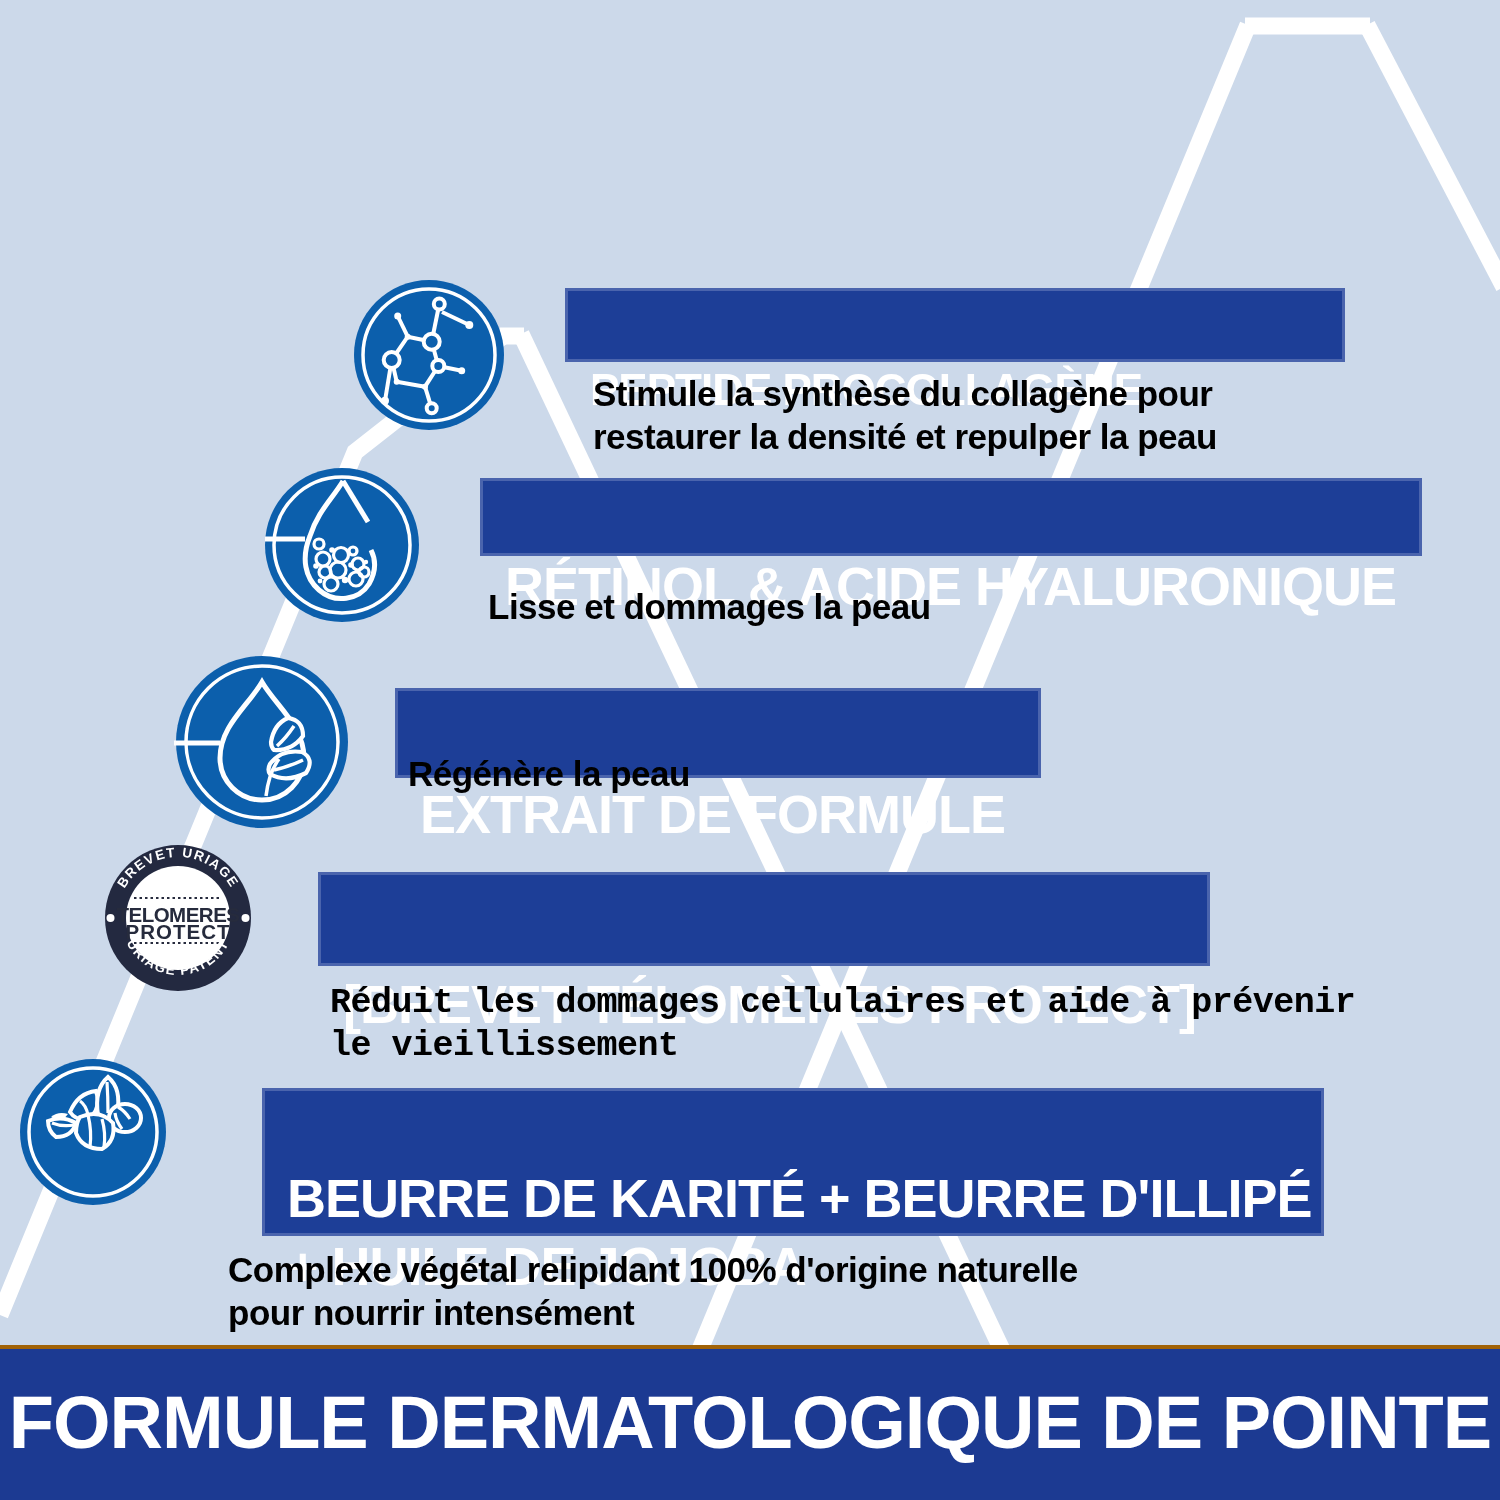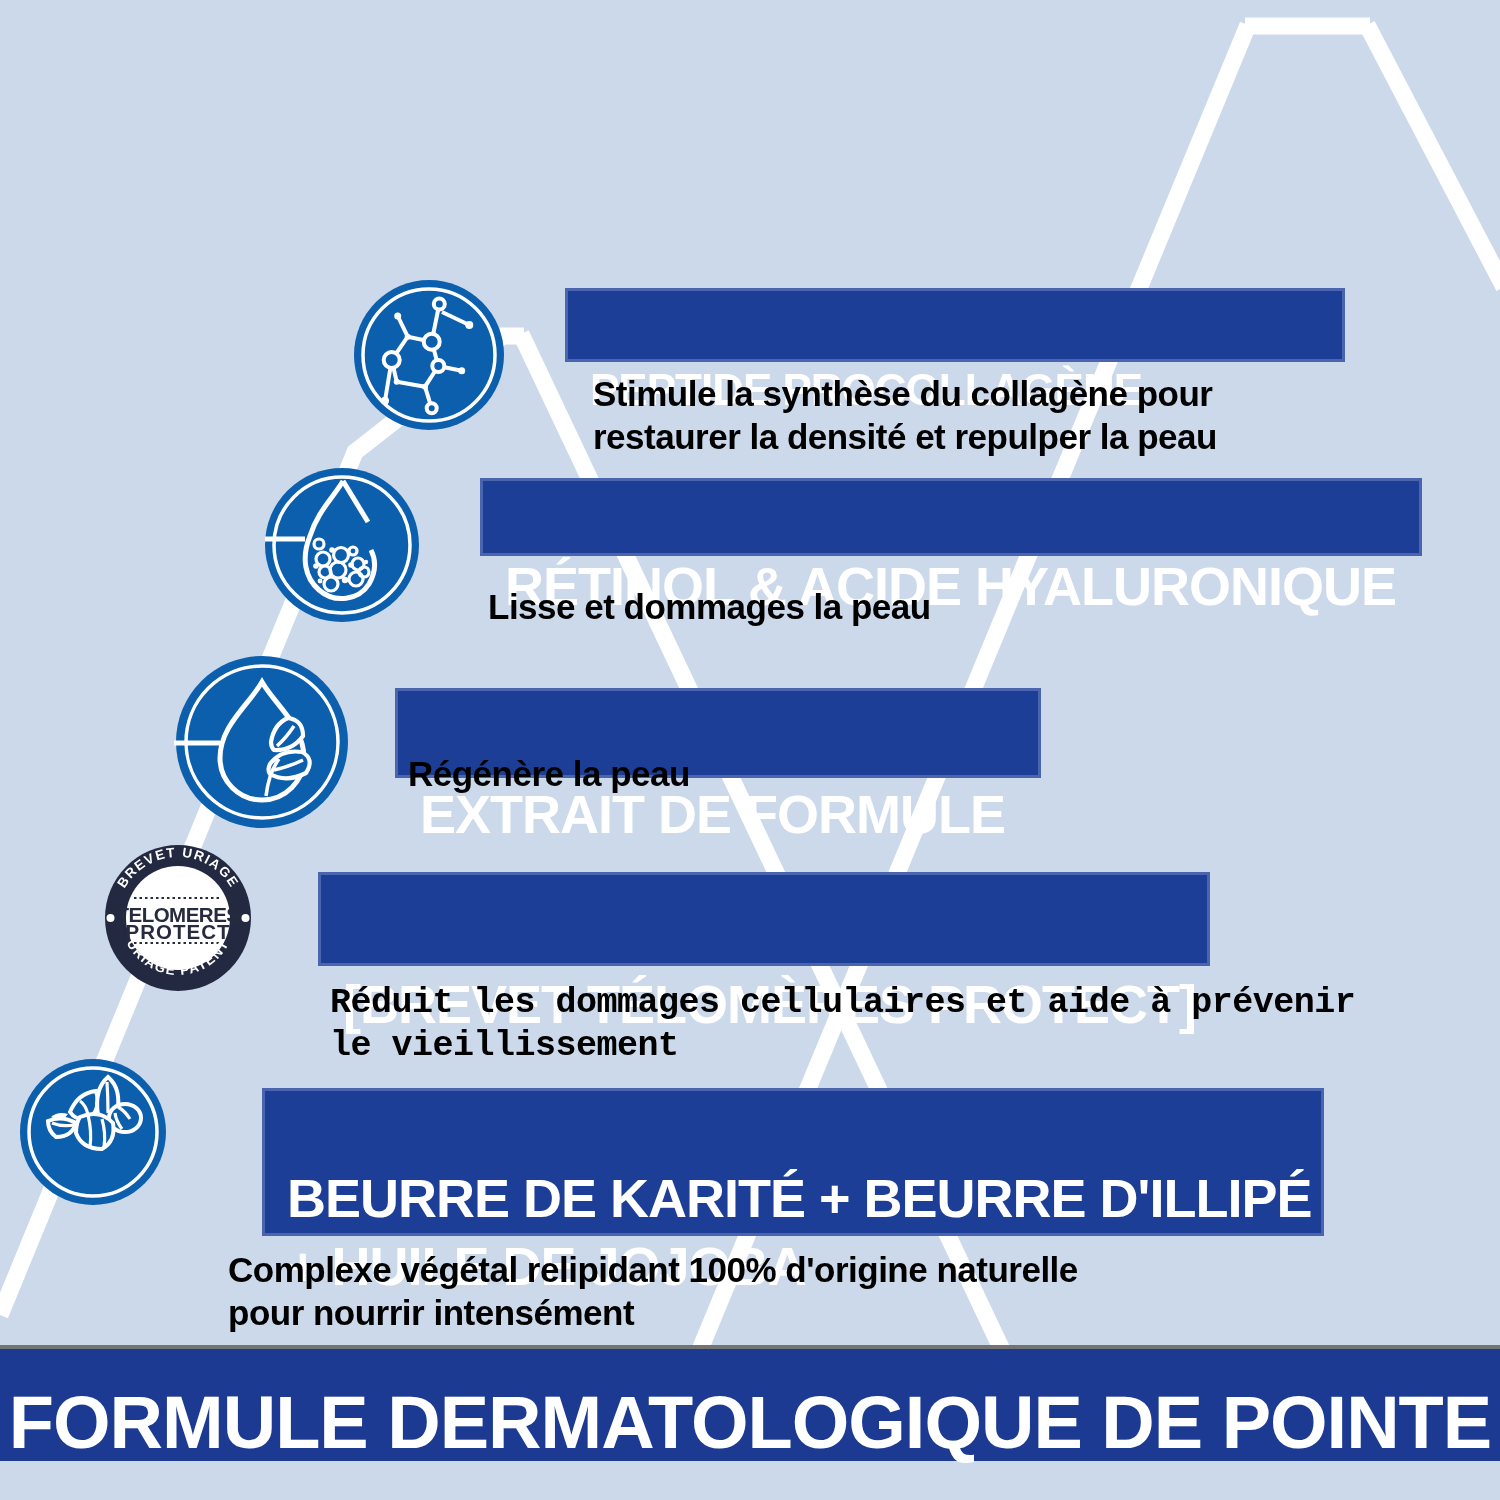--- a/index.html
+++ b/index.html
@@ -45,23 +45,23 @@
   .b2{left:480px;top:478px;width:942px;height:78px;font-size:54px;line-height:70px;}
   .d2{left:488px;top:585px;}
   .b3{left:395px;top:688px;width:646px;height:90px;font-size:54px;line-height:82px;}
   .d3{left:408px;top:752px;}
   .b4{left:318px;top:872px;width:892px;height:94px;font-size:54px;line-height:86px;}
   .d4{left:330px;top:982px;font-family:Liberation Mono, monospace;}
   .b5{left:215px;top:1088px;width:1062px;height:148px;font-size:54px;line-height:68px;margin-left:47px;}
   .b5 .t{padding-top:5px;}
   .d5{left:228px;top:1248px;}
   .footer-bar{
-    position:absolute;left:0;top:1345px;width:1500px;height:116px;
+    position:absolute;left:0;top:1345px;width:1500px;height:155px;
     background:var(--bar);
-    border-top:4px solid #737373;
+    border-top:4px solid #a16207;
     color:var(--white);
     font-weight:bold;
     font-size:74px;
     line-height:148px;
     letter-spacing:-1px;
     text-align:center;
   }
 </style>
 </head>
 <body>

